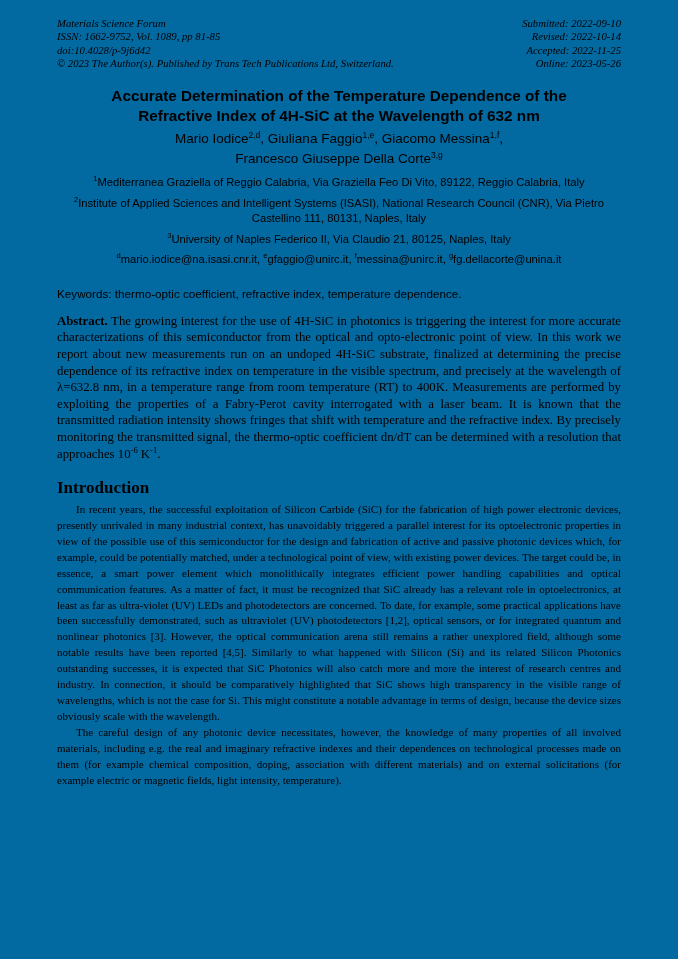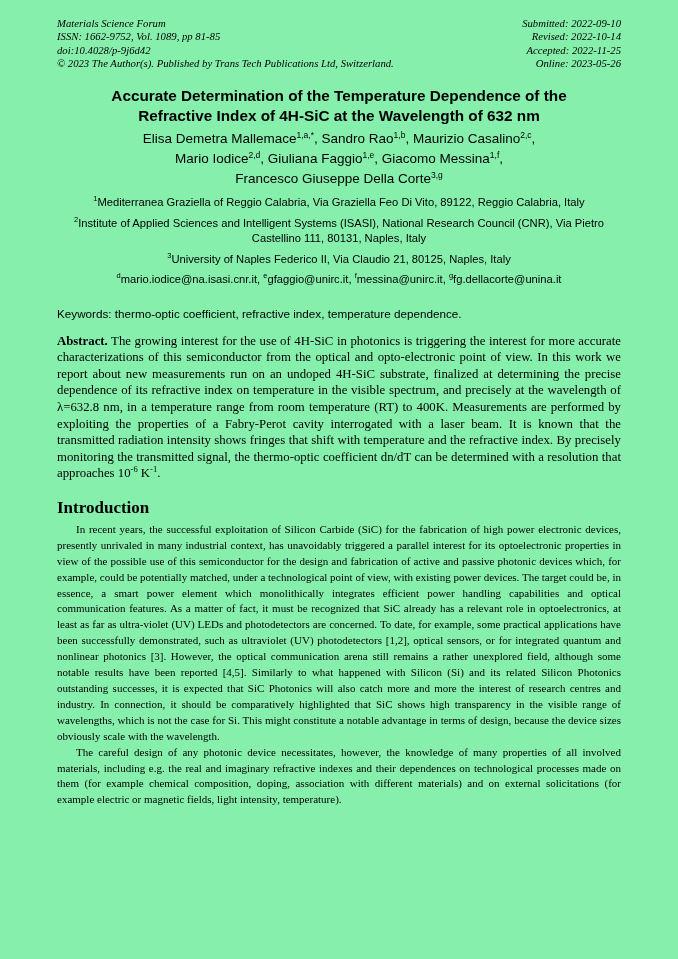--- a/index.html
+++ b/index.html
@@ -2,21 +2,21 @@
 <html><head>
 <meta charset="utf-8">
 <style>
   html, body { margin: 0; padding: 0; background: #ffffff; }
   .page {
     position: relative;
     width: 678px;
     height: 959px;
     box-sizing: border-box;
     padding: 17px 57px 20px 57px;
-    background: #86efac;
+    background: #0369a1;
     color: #000000;
     overflow: hidden;
   }
   
   .journal-header {
     display: flex;
     justify-content: space-between;
     font-family: "Liberation Serif", serif;
     font-style: italic;
     font-size: 10.7px;
@@ -120,21 +120,20 @@
       <div>Online: 2023-05-26</div>
     </div>
   </header>
 
   <h1 class="title">
       <span class="tline">Accurate Determination of the Temperature Dependence of the</span>
       <span class="tline">Refractive Index of 4H-SiC at the Wavelength of 632 nm</span>
     </h1>
 
   <div class="authors">
-    <div class="author-line"><span><span>Elisa Demetra Mallemace</span><sup>1,a,*</sup><span>, </span></span><span><span>Sandro Rao</span><sup>1,b</sup><span>, </span></span><span><span>Maurizio Casalino</span><sup>2,c</sup><span>,</span></span></div>
     <div class="author-line"><span><span>Mario Iodice</span><sup>2,d</sup><span>, </span></span><span><span>Giuliana Faggio</span><sup>1,e</sup><span>, </span></span><span><span>Giacomo Messina</span><sup>1,f</sup><span>,</span></span></div>
     <div class="author-line"><span><span>Francesco Giuseppe Della Corte</span><sup>3,g</sup></span></div>
   </div>
 
   <div class="affiliations">
     <div class="affiliation"><sup>1</sup><span>Mediterranea Graziella of Reggio Calabria, Via Graziella Feo Di Vito, 89122, Reggio Calabria, Italy</span></div>
     <div class="affiliation"><sup>2</sup><span>Institute of Applied Sciences and Intelligent Systems (ISASI), National Research Council (CNR), Via Pietro Castellino 111, 80131, Naples, Italy</span></div>
     <div class="affiliation"><sup>3</sup><span>University of Naples Federico II, Via Claudio 21, 80125, Naples, Italy</span></div>
   </div>
 

